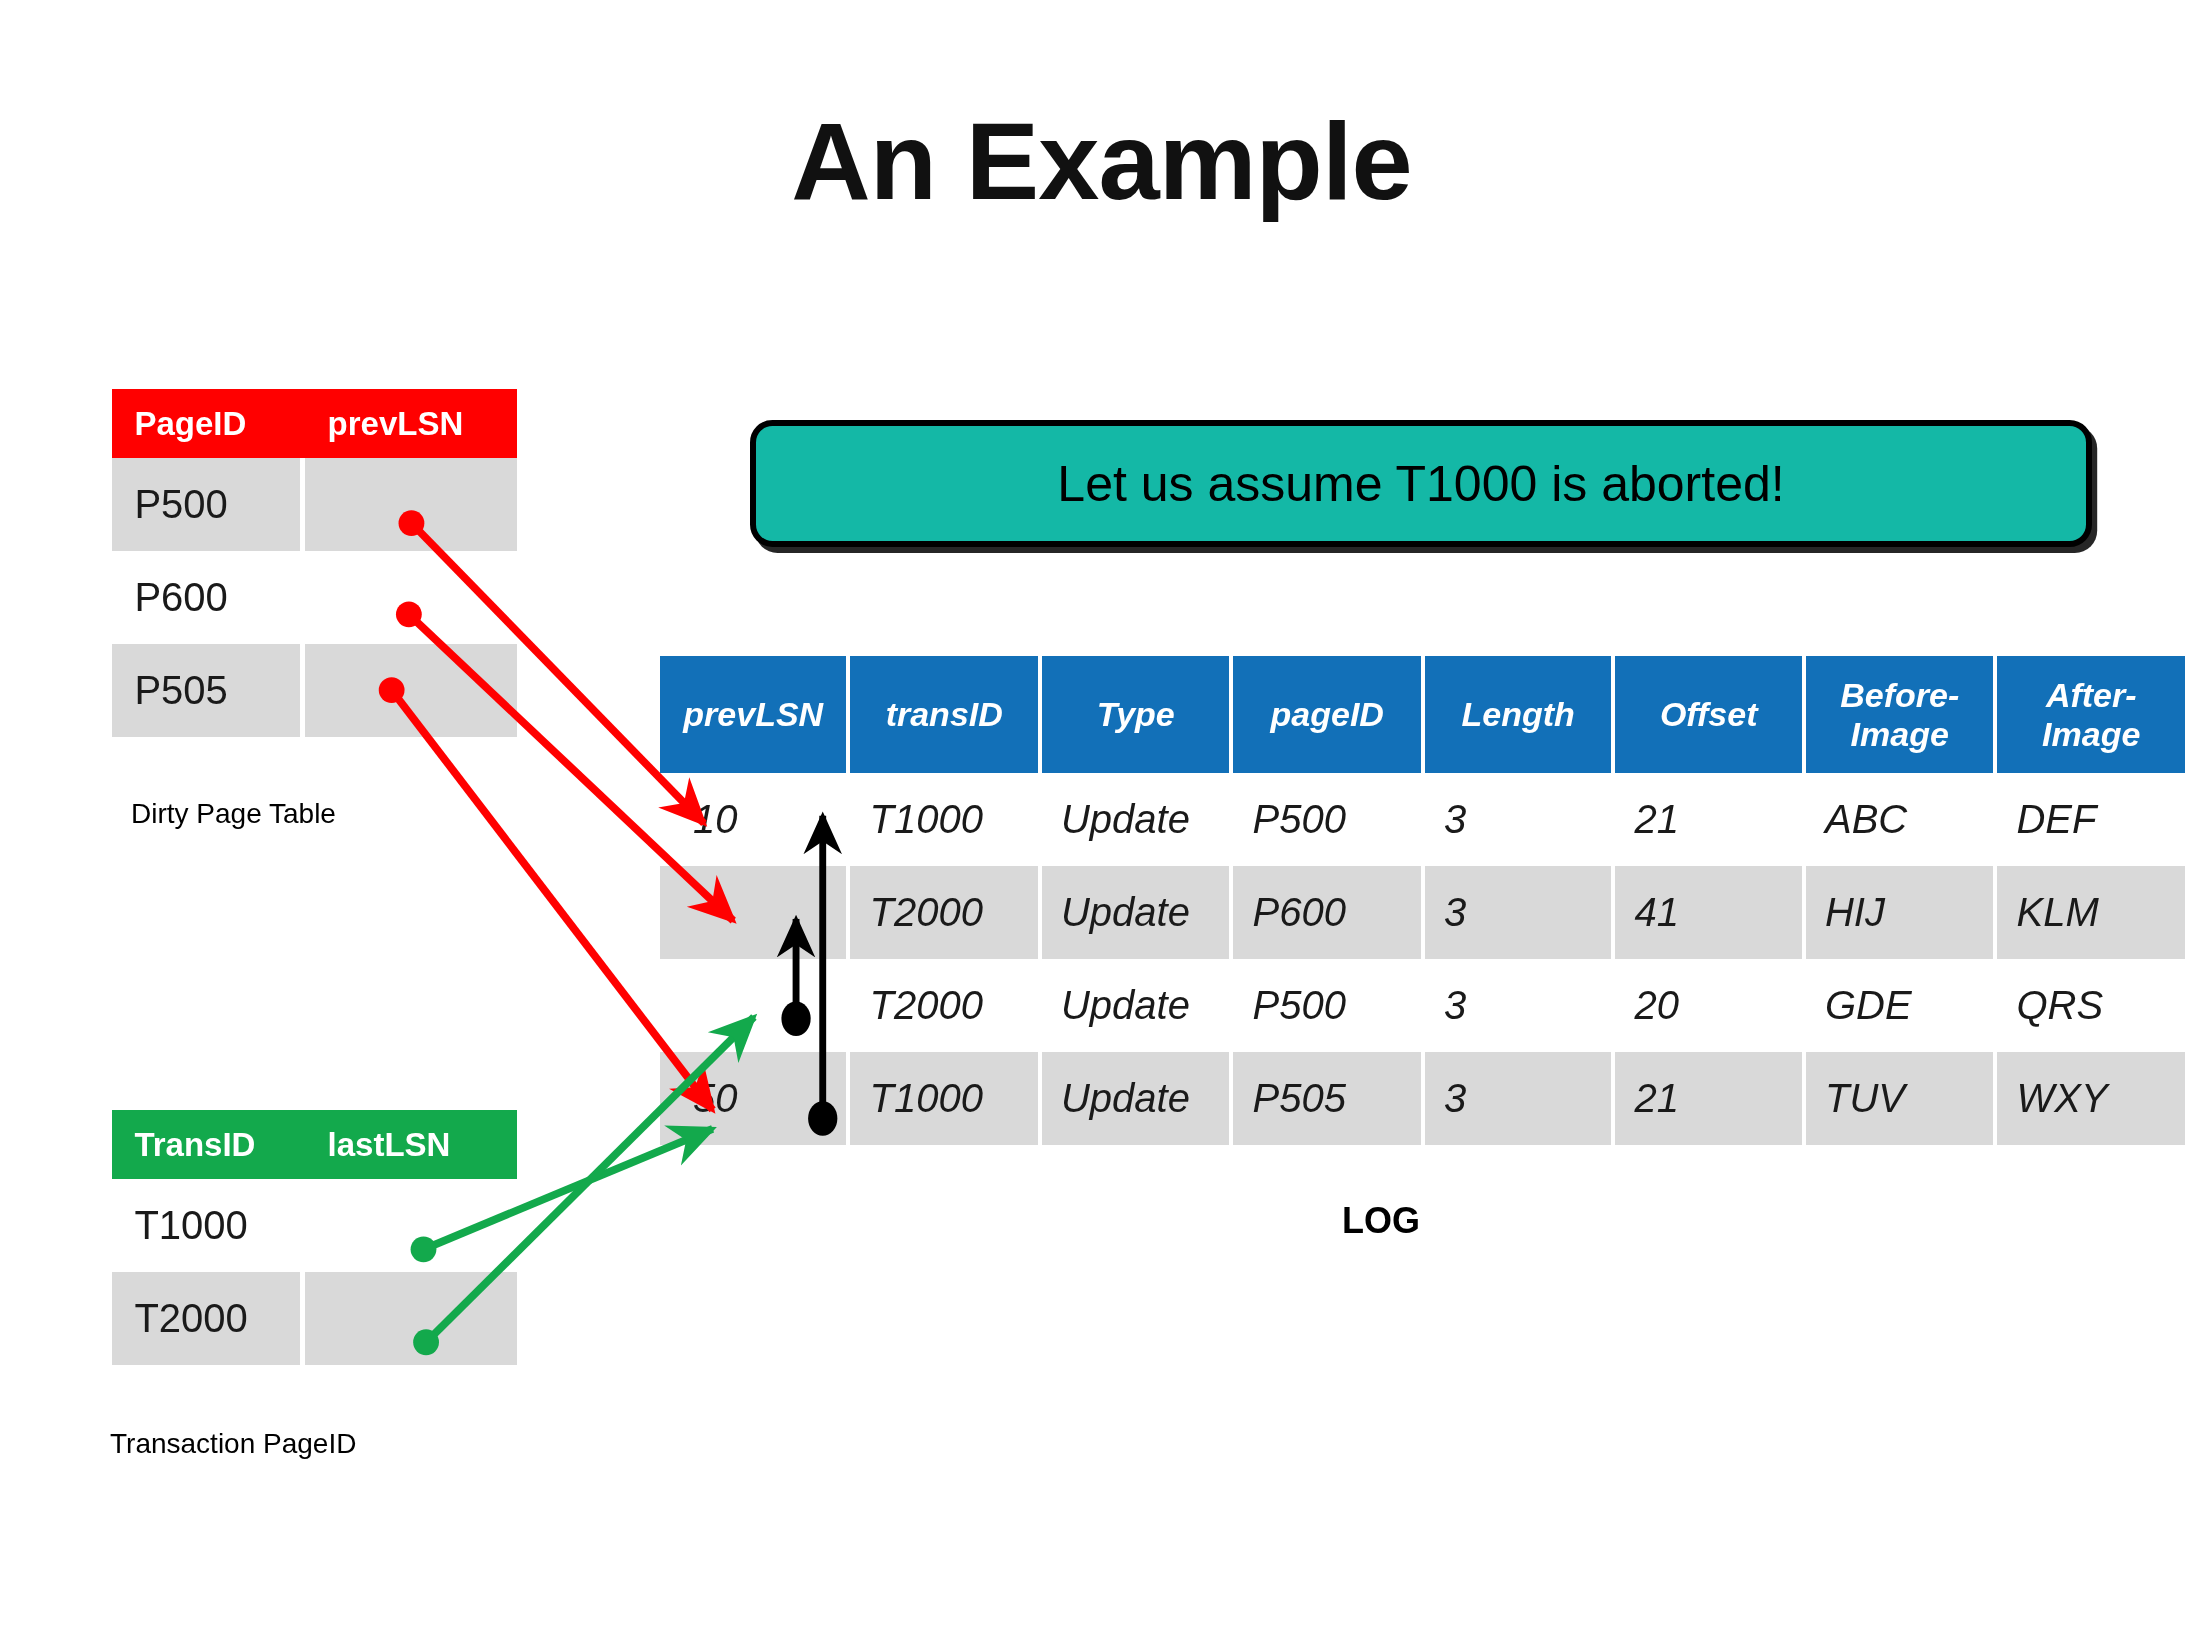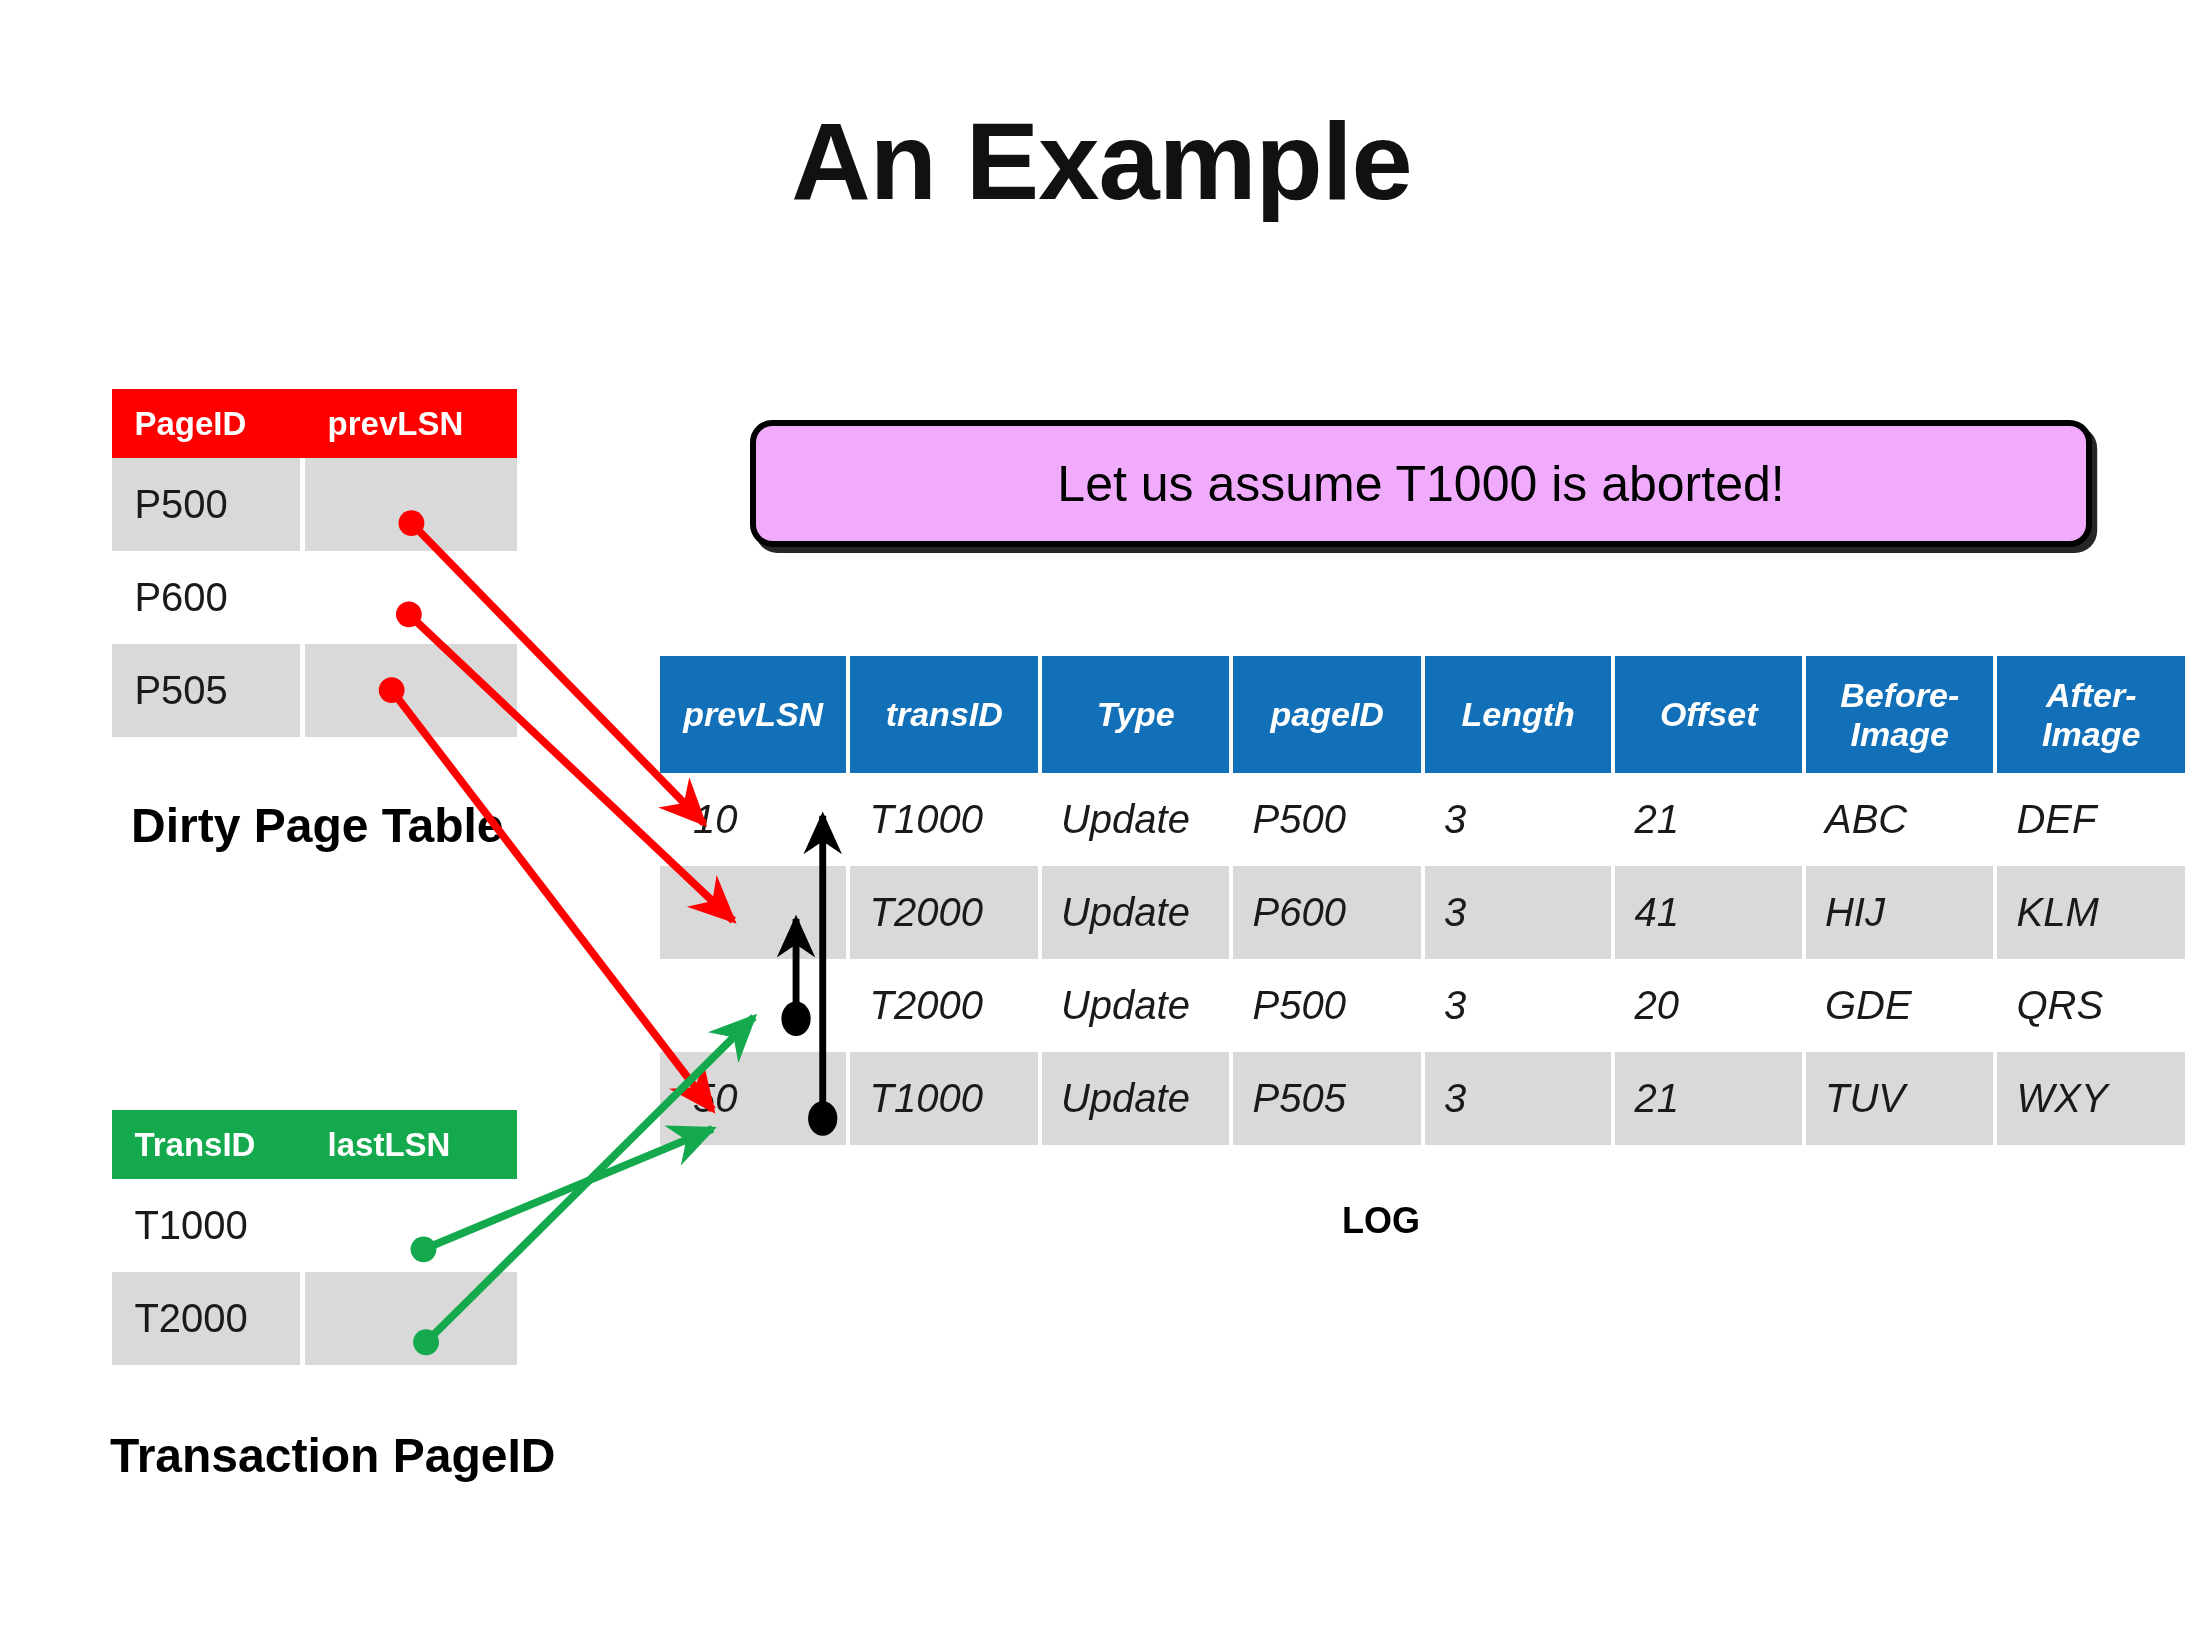--- a/index.html
+++ b/index.html
@@ -64,36 +64,36 @@
   .row-shaded td.cellbg { background: #d9d9d9; }
   .row-plain td.cellbg { background: transparent; }
 
   #dirty-page-table { left: 112px; top: 389px; width: 404px; }
   #dirty-page-table th { background: #FF0000; }
   #transaction-table { left: 112px; top: 1110px; width: 404px; }
   #transaction-table th { background: #13A94C; }
 
   .table-caption {
     position: absolute;
-    font-size: 48px;
-    font-weight: bold;
+    font-size: 28px;
+    font-weight: normal;
     color: #000000;
     white-space: nowrap;
   }
   #dirty-page-caption { left: 131px; top: 798px; }
   #transaction-caption { left: 110px; top: 1428px; }
 
   
   #assumption-callout {
     position: absolute;
     left: 750px;
     top: 420px;
     width: 1342px;
     height: 127px;
-    background: #f0abfc;
+    background: #14b8a6;
     border: 6px solid #000000;
     border-radius: 22.4px;
     box-sizing: border-box;
     display: flex;
     align-items: center;
     justify-content: center;
     font-size: 50px;
     color: #000000;
     box-shadow: 5.2px 6px 0px rgba(0,0,0,0.85);
   }

